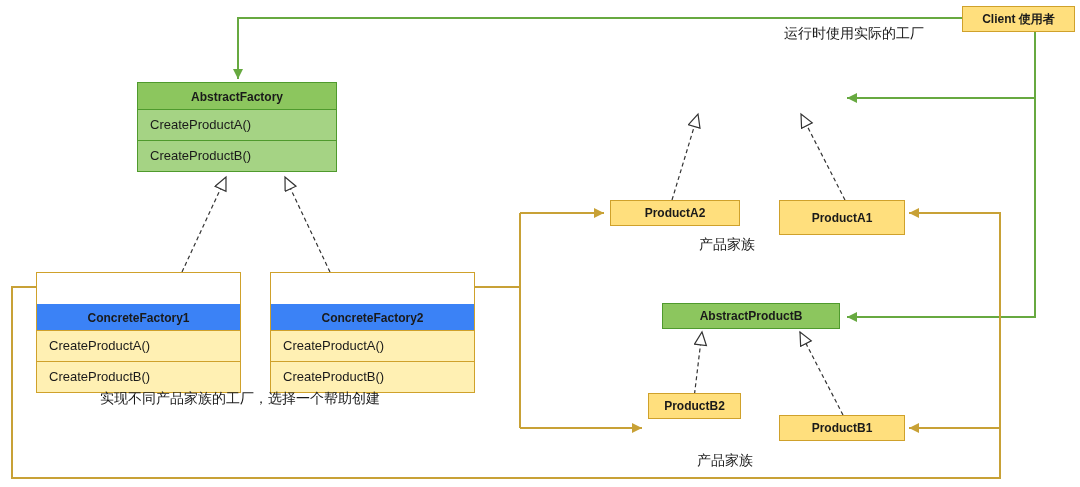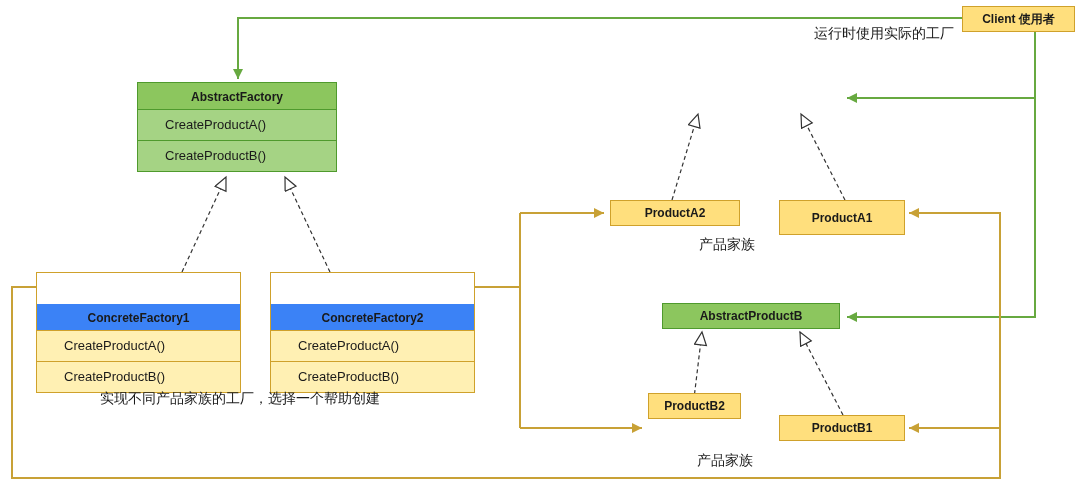--- a/index.html
+++ b/index.html
@@ -5,21 +5,21 @@
   html,body{margin:0;padding:0;background:#ffffff;}
   body{font-family:"Liberation Sans","DejaVu Sans",sans-serif;}
   .canvas{position:relative;width:1080px;height:487px;background:#ffffff;overflow:hidden;}
   .svg-layer{position:absolute;left:0;top:0;width:1080px;height:487px;pointer-events:none;}
   .box{position:absolute;box-sizing:border-box;display:flex;align-items:center;justify-content:center;
        font-weight:bold;font-size:12px;color:#1a1a1a;}
   .box.green{background:#8cc65e;border:1px solid #4f9a2d;}
   .box.yellow{background:#ffdf7d;border:1px solid #cfa12b;}
   .class-box{position:absolute;box-sizing:border-box;font-size:13px;color:#1a1a1a;}
   .class-box .hdr{font-weight:bold;text-align:center;font-size:12px;height:26px;line-height:29px;}
-  .class-box .row{height:30px;line-height:30px;padding-left:27px;}
+  .class-box .row{height:30px;line-height:30px;padding-left:12px;}
   .class-box.green{border:1px solid #4f9a2d;}
   .class-box.green .hdr{background:#8cc65e;}
   .class-box.green .row{background:#a5d384;border-top:1px solid #4f9a2d;}
   .class-box.yellow{border:1px solid #cfa12b;}
   .class-box.yellow .hdr{background:#3b82f6;margin-top:31px;}
   .class-box.yellow .row{background:#fff0b3;border-top:1px solid #cfa12b;}
   .note{position:absolute;font-size:14px;color:#1a1a1a;white-space:nowrap;}
 </style>
 </head>
 <body>
@@ -93,18 +93,18 @@
   <div class="box green" style="left:662px;top:303px;width:178px;height:26px;">
     <span>AbstractProductB</span>
   </div>
   <div class="box yellow" style="left:648px;top:393px;width:93px;height:26px;">
     <span>ProductB2</span>
   </div>
   <div class="box yellow" style="left:779px;top:415px;width:126px;height:26px;">
     <span>ProductB1</span>
   </div>
 
-  <div class="note" style="left:784px;top:25px;margin-left:30px;">运行时使用实际的工厂</div>
+  <div class="note" style="left:784px;top:25px;">运行时使用实际的工厂</div>
   <div class="note" style="left:100px;top:390px;">实现不同产品家族的工厂，选择一个帮助创建</div>
   <div class="note" style="left:699px;top:236px;">产品家族</div>
   <div class="note" style="left:697px;top:452px;">产品家族</div>
 
 </div>
 
 </body></html>

